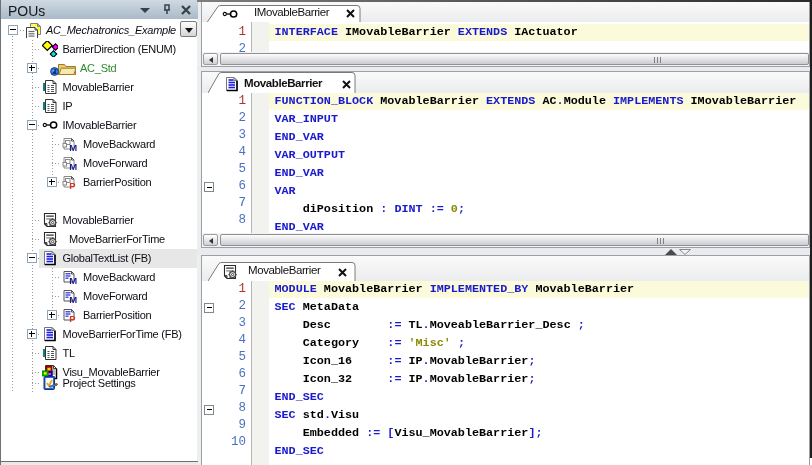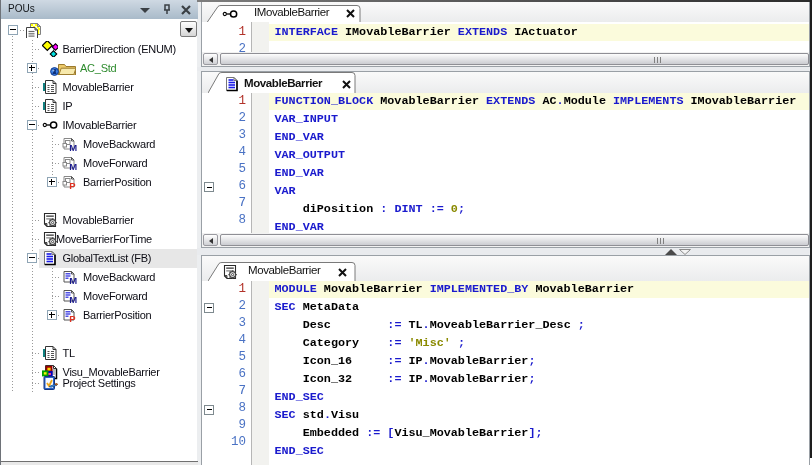--- a/index.html
+++ b/index.html
@@ -2,21 +2,21 @@
 <html><head>
 <meta charset="utf-8">
 <style>
 html,body{margin:0;padding:0;width:812px;height:465px;overflow:hidden;background:#fff;
 font-family:"Liberation Sans",sans-serif;}
 *{box-sizing:border-box;}
 .abs{position:absolute;}
 #leftpanel{position:absolute;left:0;top:0;width:197px;height:465px;background:#fff;
 border-left:1px solid #6e7278;border-right:1px solid #7e8288;}
 #lpheader{position:absolute;left:0;top:0;width:197px;height:19px;
-background:linear-gradient(#cfd9e3,#a9bac9);font-size:10px;color:#15181c;}
+background:linear-gradient(#cfd9e3,#a9bac9);font-size:14px;color:#15181c;}
 #lpheader .t{position:absolute;left:7px;top:2.5px;}
 #tree{position:absolute;left:1px;top:19px;width:195px;height:442px;background:#fff;overflow:hidden;}
 #lpbottom{position:absolute;left:0;top:461px;width:197px;height:4px;background:#e9e9e9;border-top:1px solid #707070;}
 .row{position:absolute;left:0;height:19px;width:195px;font-size:11px;color:#0c0c14;}
 .row .lbl{position:absolute;top:3px;white-space:nowrap;letter-spacing:-0.25px;}
 .tgl{position:absolute;width:10px;height:10px;border:1px solid #8fa5b5;background:#fff;}
 .tgl i{position:absolute;left:1px;top:3px;width:6px;height:1px;background:#000;}
 .tgl.plus b{position:absolute;left:3px;top:1px;width:1px;height:6px;background:#000;display:block}
 .tgl b{display:none}
 .vdot{position:absolute;width:1px;background-image:repeating-linear-gradient(to bottom,#9a9a9a 0 1px,transparent 1px 3px);}
@@ -253,20 +253,21 @@
           </g>
           <path d="M12.5,1.5 l3,3 h-3 z" fill="#c0c0c0" stroke="#808080"></path>
           <path d="M1.5,5.5 h8.5 l2.5,2.5 v8.5 h-11 z" fill="#ffffff" stroke="#404040"></path>
           <path d="M10,5.5 v2.5 h2.5" fill="none" stroke="#404040"></path>
           <g stroke="#6a6a6a" stroke-width="1.2">
             <path d="M3.5,9.5 h6"></path>
             <path d="M3.5,11.8 h6"></path>
             <path d="M3.5,14.1 h6"></path>
           </g>
         </svg>
+        <div class="lbl" style="left:44px;font-style:italic">AC_Mechatronics_Example</div>
       </div>
       <div class="row" style="top:21px">
         <div class="hdot" style="left:29.5px;top:9px;width:9px"></div>
         <svg class="icon" style="left:39.5px;top:1px" width="16" height="16" viewBox="0 0 16 16">
           <path d="M9,5 h4.5 M11.5,5 v8 h-1" stroke="#9a9a9a" fill="none"></path>
           <rect x="1.8" y="1.0" width="7.0" height="7.0" transform="rotate(45 5.3 4.5)" fill="#ffff00" stroke="#000" stroke-width="1.2"></rect>
           <rect x="11.2" y="3.7" width="4.6" height="4.6" transform="rotate(45 13.5 6)" fill="#ff00ff" stroke="#000" stroke-width="1.1"></rect>
           <rect x="9.2" y="10.7" width="4.6" height="4.6" transform="rotate(45 11.5 13)" fill="#00e0e0" stroke="#000" stroke-width="1.1"></rect>
         </svg>
         <div class="lbl" style="left:60.5px">BarrierDirection (ENUM)</div>
@@ -406,21 +407,21 @@
               <path d="M0,3 v1.2"></path>
               <path d="M-3,0 h-1.2"></path>
               <path d="M3,0 h1.2"></path>
               <path d="M-2.1,-2.1 l-0.9,-0.9"></path>
               <path d="M2.1,2.1 l0.9,0.9"></path>
               <path d="M-2.1,2.1 l-0.9,0.9"></path>
               <path d="M2.1,-2.1 l0.9,-0.9"></path>
             </g>
           </g>
         </svg>
-        <div class="lbl" style="left:54px">MoveBarrierForTime</div>
+        <div class="lbl" style="left:67px">MoveBarrierForTime</div>
       </div>
       <div class="row" style="top:230px">
         <div style="position:absolute;left:37px;top:0;right:0;height:19px;background:#e7e7e7"></div>
         <div class="hdot" style="left:29.5px;top:9px;width:9px"></div>
         <div class="tgl" style="left:25px;top:4px">
           <i></i>
         </div>
         <svg class="icon" style="left:39.5px;top:1px" width="16" height="16" viewBox="0 0 16 16">
           <path d="M2.5,1.5 h7.5 l3,3 v10 h-10.5 z" fill="#fff" stroke="#777"></path>
           <path d="M10,1.5 v3 h3 M10,1.5 l3,3" fill="none" stroke="#777"></path>
@@ -473,20 +474,39 @@
           <path d="M10.5,2.5 l2.5,2.5 h-2.5 z" fill="#fff" stroke="#555"></path>
           <g stroke="#2222dd" stroke-width="1.2">
             <path d="M4.5,4.8 h5"></path>
             <path d="M4.5,7 h5"></path>
             <path d="M4.5,9.2 h3"></path>
           </g>
           <text x="8.2" y="14.5" font-family="Liberation Sans,sans-serif" font-weight="bold" font-size="9.5" fill="#e03020">P</text>
         </svg>
         <div class="lbl" style="left:81px">BarrierPosition</div>
       </div>
+      <div class="row" style="top:306px">
+        <div class="hdot" style="left:29.5px;top:9px;width:9px"></div>
+        <div class="tgl plus" style="left:25px;top:4px">
+          <i></i>
+          <b></b>
+        </div>
+        <svg class="icon" style="left:39.5px;top:1px" width="16" height="16" viewBox="0 0 16 16">
+          <path d="M2.5,1.5 h7.5 l3,3 v10 h-10.5 z" fill="#fff" stroke="#777"></path>
+          <path d="M10,1.5 v3 h3 M10,1.5 l3,3" fill="none" stroke="#777"></path>
+          <path d="M13,4.8 v9.7 h-10.2" stroke="#000" stroke-width="1.6" fill="none"></path>
+          <g stroke="#1a1ae8" stroke-width="1.6">
+            <path d="M4.5,4 h5"></path>
+            <path d="M4.5,6.5 h6.5"></path>
+            <path d="M4.5,9 h6.5"></path>
+            <path d="M4.5,11.5 h6.5"></path>
+          </g>
+        </svg>
+        <div class="lbl" style="left:60.5px">MoveBarrierForTime (FB)</div>
+      </div>
       <div class="row" style="top:325px">
         <div class="hdot" style="left:29.5px;top:9px;width:9px"></div>
         <svg class="icon" style="left:39.5px;top:1px" width="16" height="16" viewBox="0 0 16 16">
           <rect x="1" y="4" width="3" height="8" fill="#0f8080"></rect>
           <path d="M3.5,1.5 h7.5 l3,3 v10 h-10.5 z" fill="#ffffff" stroke="#333"></path>
           <path d="M11,1.5 v3 h3" fill="none" stroke="#333"></path>
           <g stroke="#555" stroke-width="1">
             <path d="M5.5,6.5 h2 M9,6.5 h3"></path>
             <path d="M5.5,8.5 h2 M9,8.5 h3"></path>
             <path d="M5.5,10.5 h2 M9,10.5 h3"></path>

